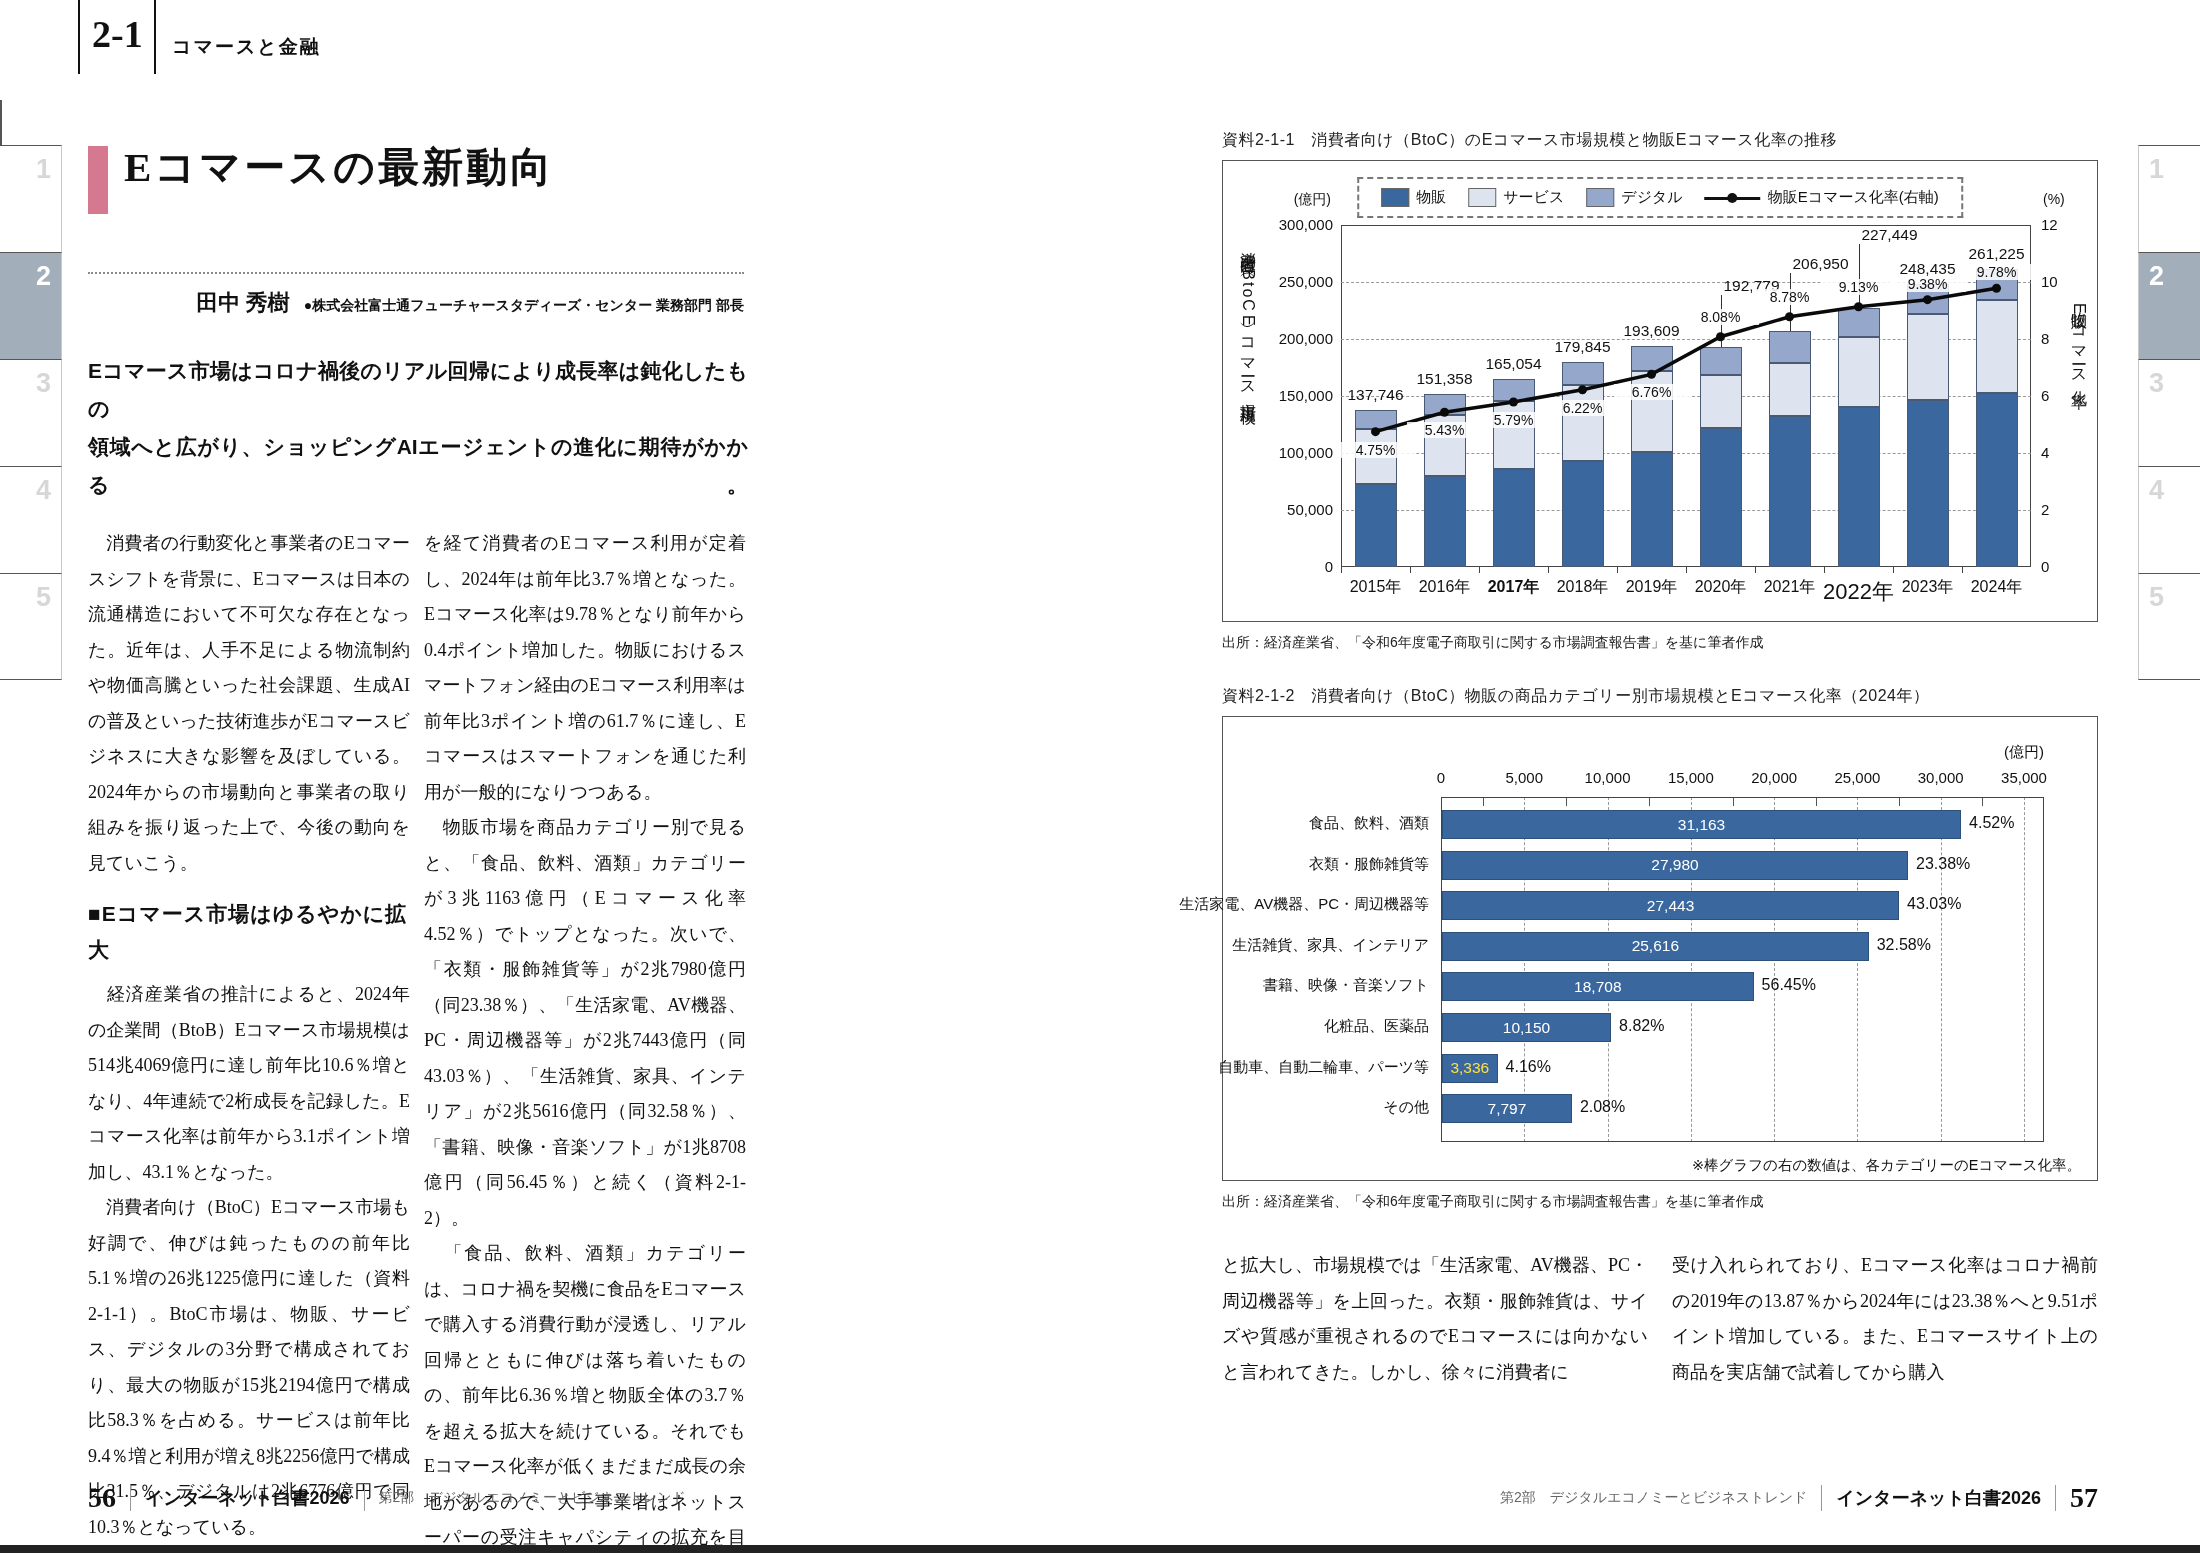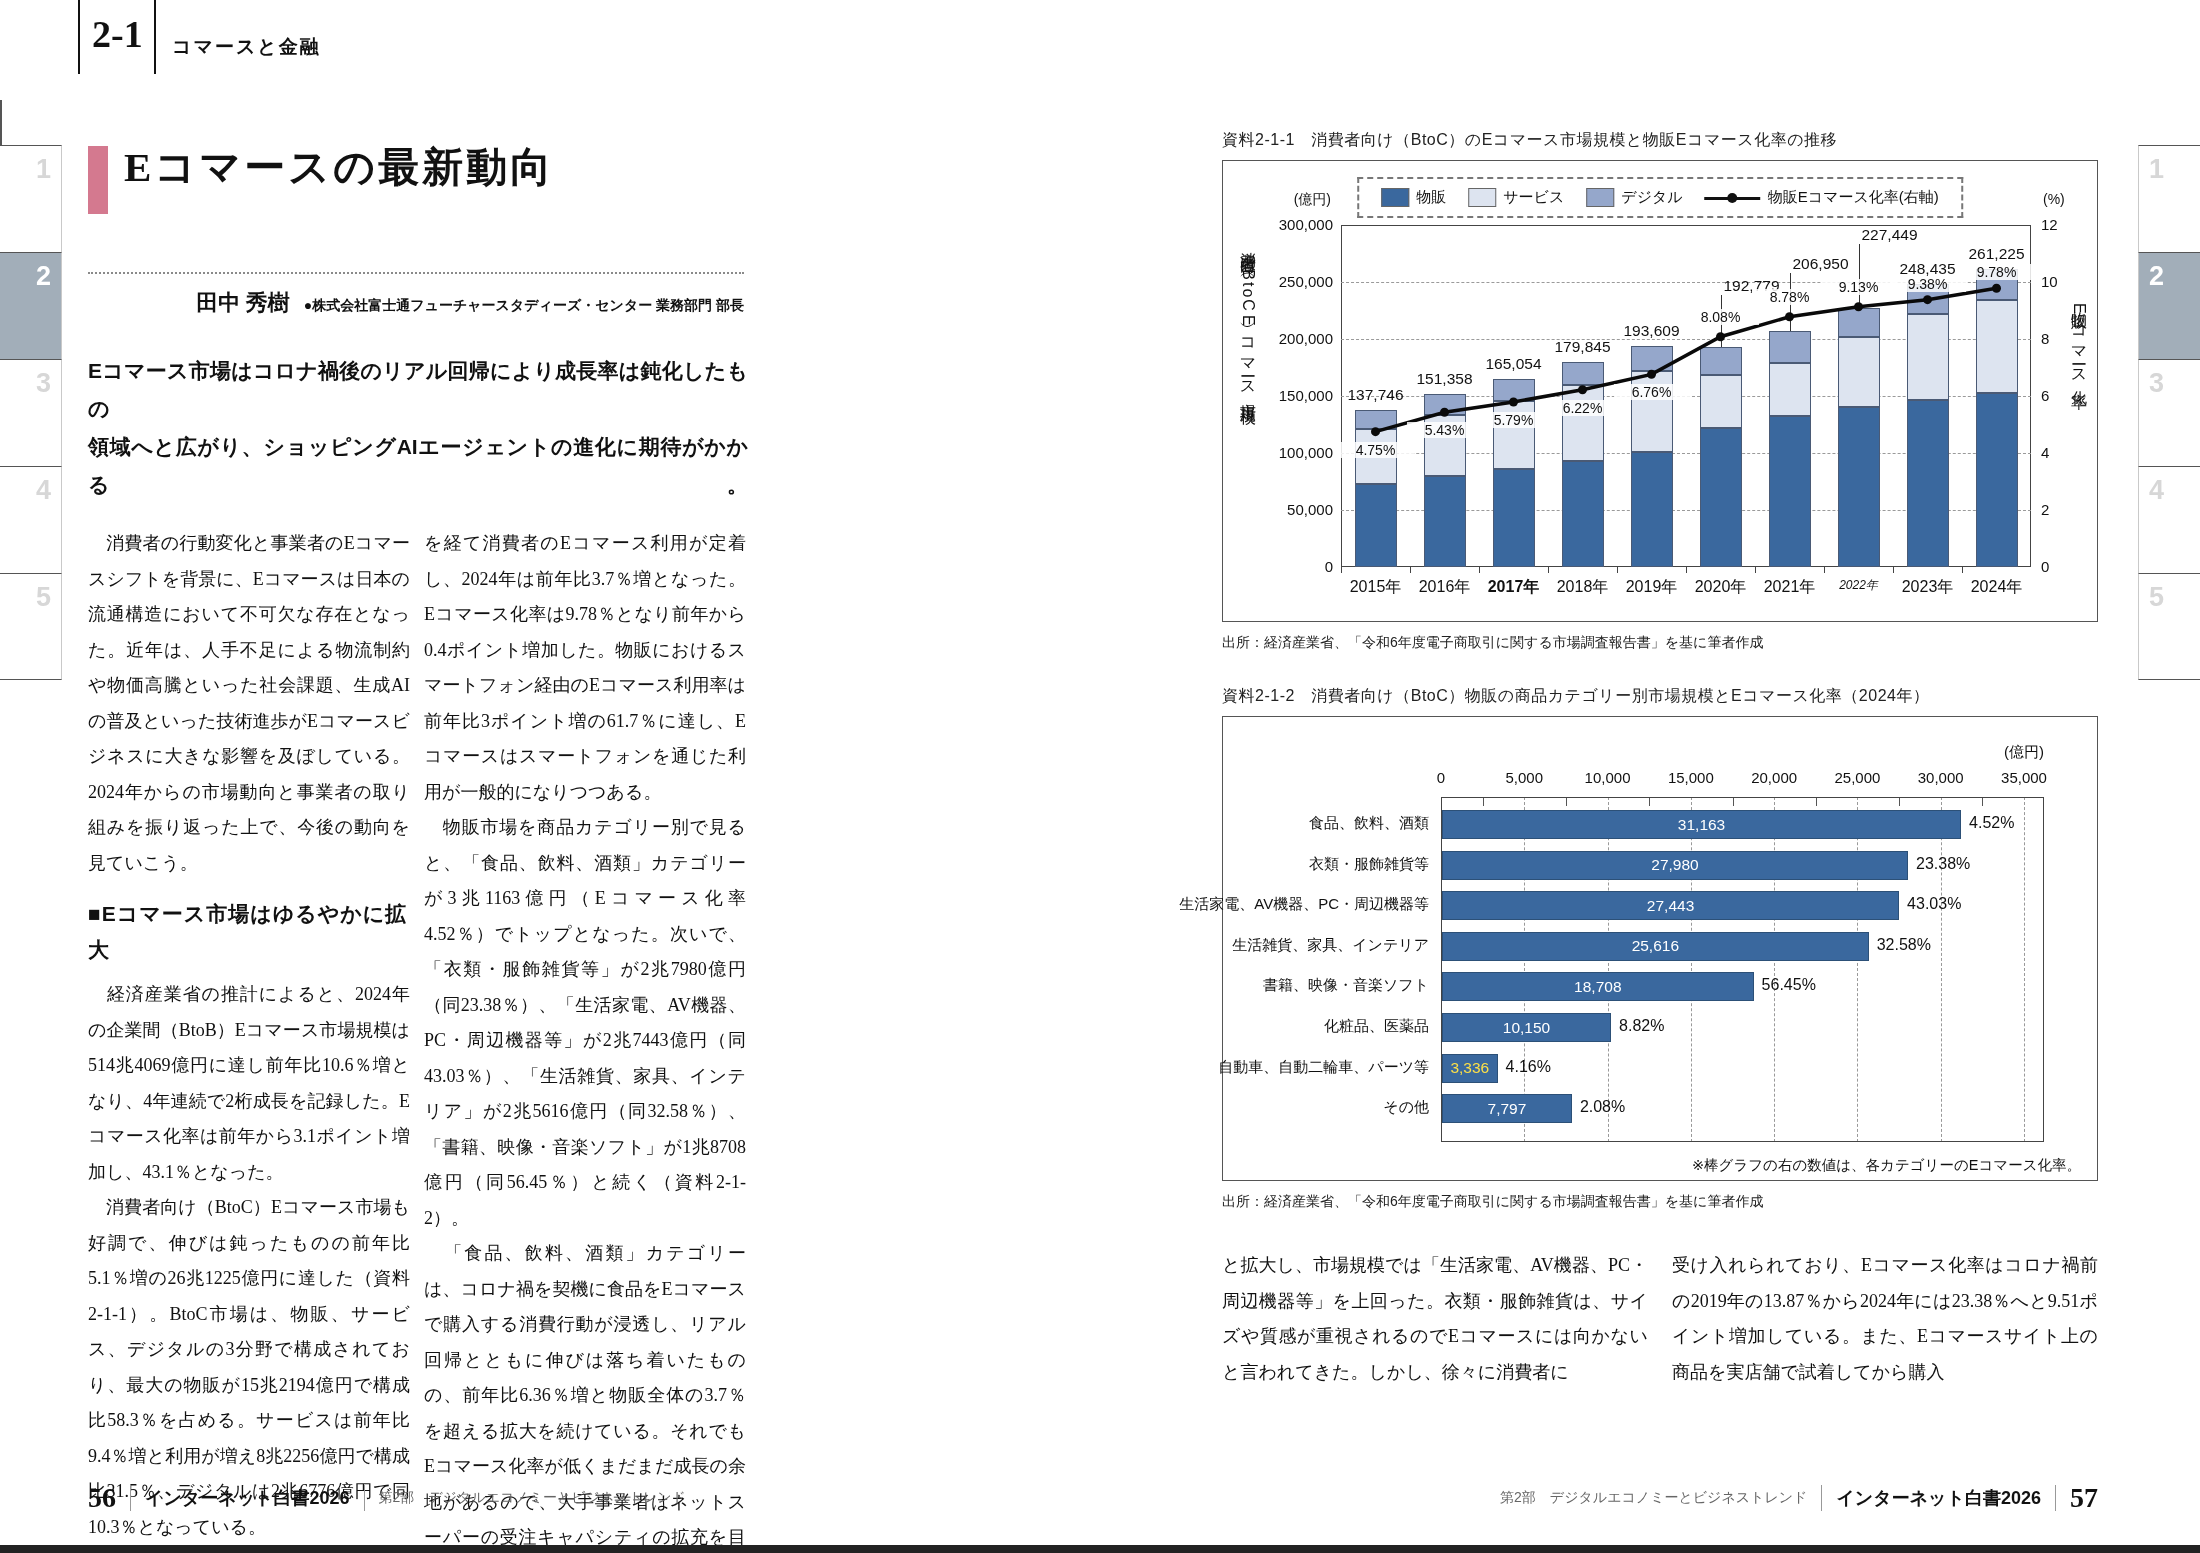--- a/index.html
+++ b/index.html
@@ -204,21 +204,21 @@
         <div style="position: absolute; left: 545.5px; top: 170.077px; width: 42px; height: 31.5335px; background: rgb(149, 167, 203); border: 1px solid rgb(74, 90, 117); box-sizing: border-box;"></div>
         <div style="position: absolute; left: 566.5px; top: 112.077px; width: 1.5px; height: 58px; background: rgb(51, 51, 51);"></div>
         <div style="position: absolute; left: 569.5px; top: 94.077px; font-size: 15.5px; white-space: nowrap;">206,950</div>
         <div style="position: absolute; left: 526.5px; top: 416px; width: 80px; text-align: center; font-size: 16px;">2021年</div>
         <div style="position: absolute; left: 532px; top: 406px; width: 1px; height: 6px; background: rgb(68, 68, 68);"></div>
         <div style="position: absolute; left: 614.5px; top: 246.403px; width: 42px; height: 159.597px; background: rgb(58, 104, 158); border: 1px solid rgb(74, 90, 117); box-sizing: border-box;"></div>
         <div style="position: absolute; left: 614.5px; top: 176.32px; width: 42px; height: 70.0838px; background: rgb(221, 228, 240); border: 1px solid rgb(74, 90, 117); box-sizing: border-box;"></div>
         <div style="position: absolute; left: 614.5px; top: 146.708px; width: 42px; height: 29.6115px; background: rgb(149, 167, 203); border: 1px solid rgb(74, 90, 117); box-sizing: border-box;"></div>
         <div style="position: absolute; left: 635.5px; top: 82.7081px; width: 1.5px; height: 64px; background: rgb(51, 51, 51);"></div>
         <div style="position: absolute; left: 638.5px; top: 64.7081px; font-size: 15.5px; white-space: nowrap;">227,449</div>
-        <div style="position: absolute; left: 595.5px; top: 416px; width: 80px; text-align: center; font-size: 12px; font-style: italic;">2022年</div>
+        <div style="position: absolute; left: 595.5px; top: 416px; width: 80px; text-align: center; font-size: 22px;">2022年</div>
         <div style="position: absolute; left: 601px; top: 406px; width: 1px; height: 6px; background: rgb(68, 68, 68);"></div>
         <div style="position: absolute; left: 683.5px; top: 238.694px; width: 42px; height: 167.306px; background: rgb(58, 104, 158); border: 1px solid rgb(74, 90, 117); box-sizing: border-box;"></div>
         <div style="position: absolute; left: 683.5px; top: 153.001px; width: 42px; height: 85.6927px; background: rgb(221, 228, 240); border: 1px solid rgb(74, 90, 117); box-sizing: border-box;"></div>
         <div style="position: absolute; left: 683.5px; top: 122.784px; width: 42px; height: 30.2168px; background: rgb(149, 167, 203); border: 1px solid rgb(74, 90, 117); box-sizing: border-box;"></div>
         <div style="position: absolute; left: 654.5px; top: 98.7841px; width: 100px; text-align: center; font-size: 15.5px;">248,435</div>
         <div style="position: absolute; left: 664.5px; top: 416px; width: 80px; text-align: center; font-size: 16px;">2023年</div>
         <div style="position: absolute; left: 670px; top: 406px; width: 1px; height: 6px; background: rgb(68, 68, 68);"></div>
         <div style="position: absolute; left: 752.5px; top: 232.499px; width: 42px; height: 173.501px; background: rgb(58, 104, 158); border: 1px solid rgb(74, 90, 117); box-sizing: border-box;"></div>
         <div style="position: absolute; left: 752.5px; top: 138.727px; width: 42px; height: 93.7718px; background: rgb(221, 228, 240); border: 1px solid rgb(74, 90, 117); box-sizing: border-box;"></div>
         <div style="position: absolute; left: 752.5px; top: 108.204px; width: 42px; height: 30.5235px; background: rgb(149, 167, 203); border: 1px solid rgb(74, 90, 117); box-sizing: border-box;"></div>

